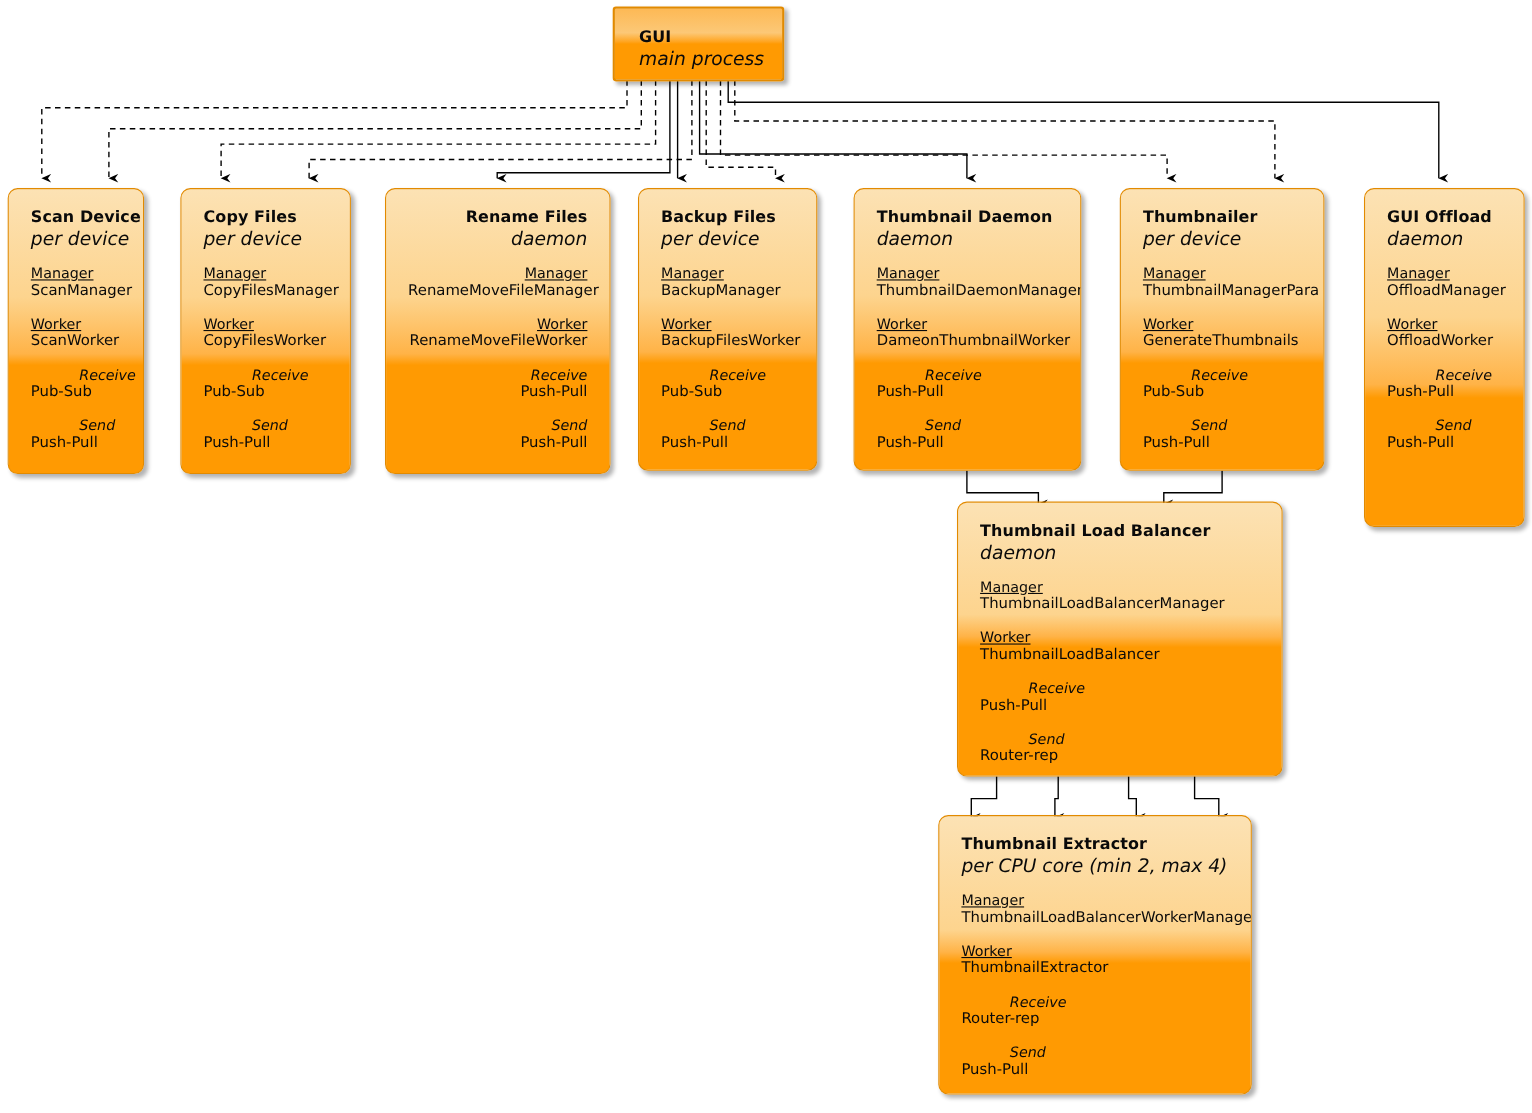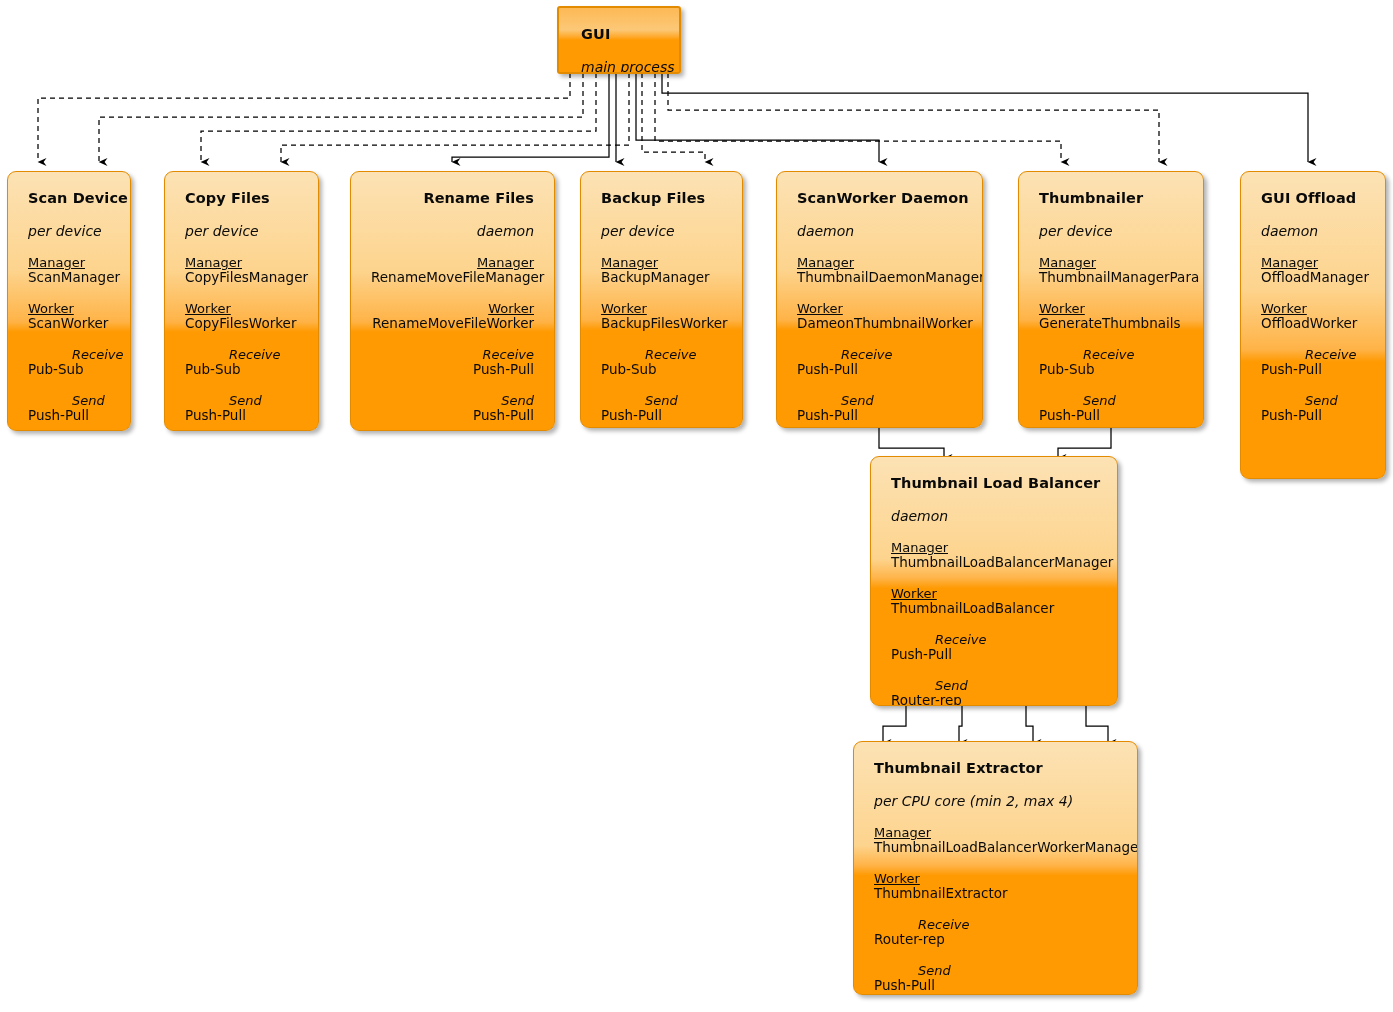--- a/index.html
+++ b/index.html
@@ -27,22 +27,22 @@
     border:2px solid #E28A00;
     border-radius:3px;
   }
   .node.gui .inner{padding:18px 0 0 22px;}
 
   .t-title{
     font-weight:bold;font-size:14.5px;color:#0a0a0a;
     line-height:16px;white-space:nowrap;letter-spacing:0.1px;
   }
   .t-sub{
-    font-style:italic;font-size:14px;color:#0a0a0a;
-    line-height:16px;white-space:nowrap;margin-top:17px;
+    font-style:italic;font-size:17px;color:#0a0a0a;
+    line-height:16px;white-space:nowrap;margin-top:4px;
   }
   .t-key{
     font-size:13px;color:#0a0a0a;text-decoration:underline;
     line-height:15px;white-space:nowrap;
   }
   .t-key.ital{font-style:italic;text-decoration:none;margin-left:44px;}
   .t-val{
     font-size:13.5px;color:#0a0a0a;line-height:15px;white-space:nowrap;
   }
   .grp{margin-top:16px;}
@@ -85,21 +85,21 @@
 
       <g>
         <path d="M906,706 L906,726 L883,726 L883,743"></path>
         <path d="M962,706 L962,726 L959,726 L959,743"></path>
         <path d="M1026,706 L1026,726 L1033,726 L1033,743"></path>
         <path d="M1086,706 L1086,726 L1108,726 L1108,743"></path>
       </g>
     </g>
   </svg>
 
-  <div class="node gui" style="left:557px;top:6px;width:124px;height:68px;">
+  <div class="node gui" style="left:557px;top:6px;width:156px;height:68px;">
     <div class="inner">
       <div class="t-title">GUI</div>
       <div class="t-sub">main process</div>
     </div>
   </div>
 
   <div class="node" style="left:7px;top:171px;width:124px;height:260px;">
     <div class="inner">
       <div class="t-title">Scan Device</div>
       <div class="t-sub">per device</div>
@@ -186,21 +186,21 @@
       </div>
       <div class="grp">
         <div class="t-key ital">Send</div>
         <div class="t-val">Push-Pull</div>
       </div>
     </div>
   </div>
 
   <div class="node" style="left:776px;top:171px;width:207px;height:257px;">
     <div class="inner">
-      <div class="t-title">ScanWorker Daemon</div>
+      <div class="t-title">Thumbnail Daemon</div>
       <div class="t-sub">daemon</div>
       <div class="grp">
         <div class="t-key">Manager</div>
         <div class="t-val">ThumbnailDaemonManager</div>
       </div>
       <div class="grp">
         <div class="t-key">Worker</div>
         <div class="t-val">DameonThumbnailWorker</div>
       </div>
       <div class="grp">
@@ -253,21 +253,21 @@
         <div class="t-key ital">Receive</div>
         <div class="t-val">Push-Pull</div>
       </div>
       <div class="grp">
         <div class="t-key ital">Send</div>
         <div class="t-val">Push-Pull</div>
       </div>
     </div>
   </div>
 
-  <div class="node" style="left:870px;top:456px;width:248px;height:250px;
+  <div class="node" style="left:870px;top:456px;width:296px;height:250px;
               background:linear-gradient(to bottom,#FCE2B4 0%,#FDD48E 41%,#FFB347 49%,#FF9A02 53%,#FF9A02 100%);">
     <div class="inner">
       <div class="t-title">Thumbnail Load Balancer</div>
       <div class="t-sub">daemon</div>
       <div class="grp">
         <div class="t-key">Manager</div>
         <div class="t-val">ThumbnailLoadBalancerManager</div>
       </div>
       <div class="grp">
         <div class="t-key">Worker</div>

